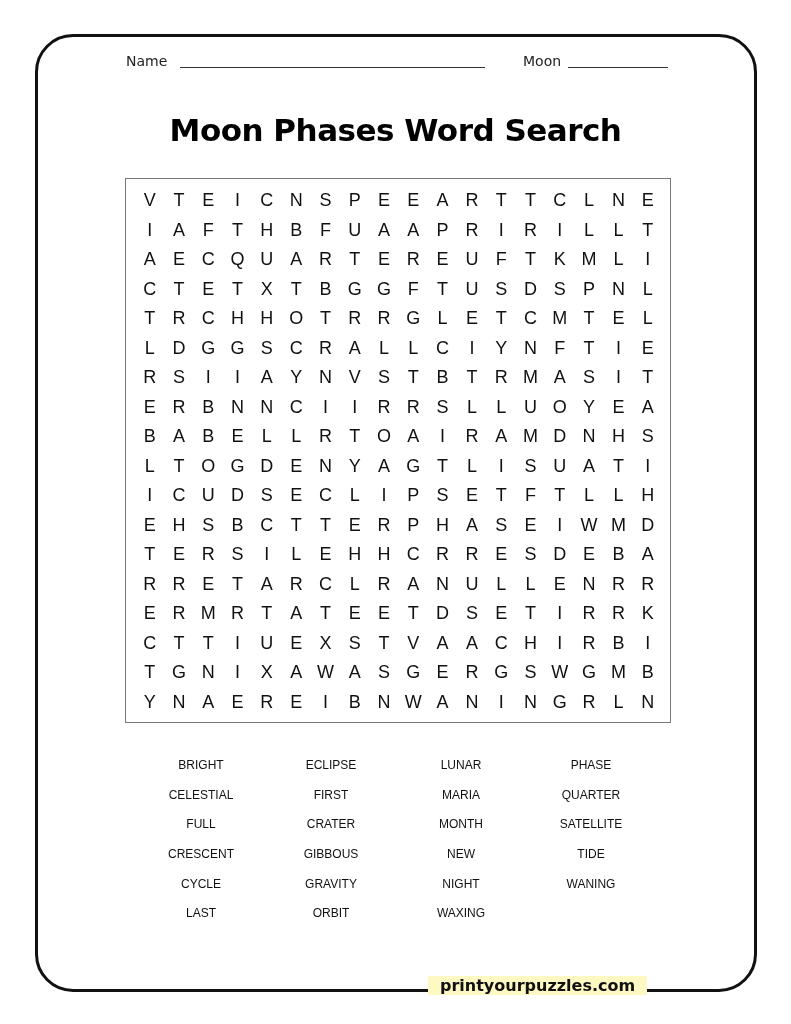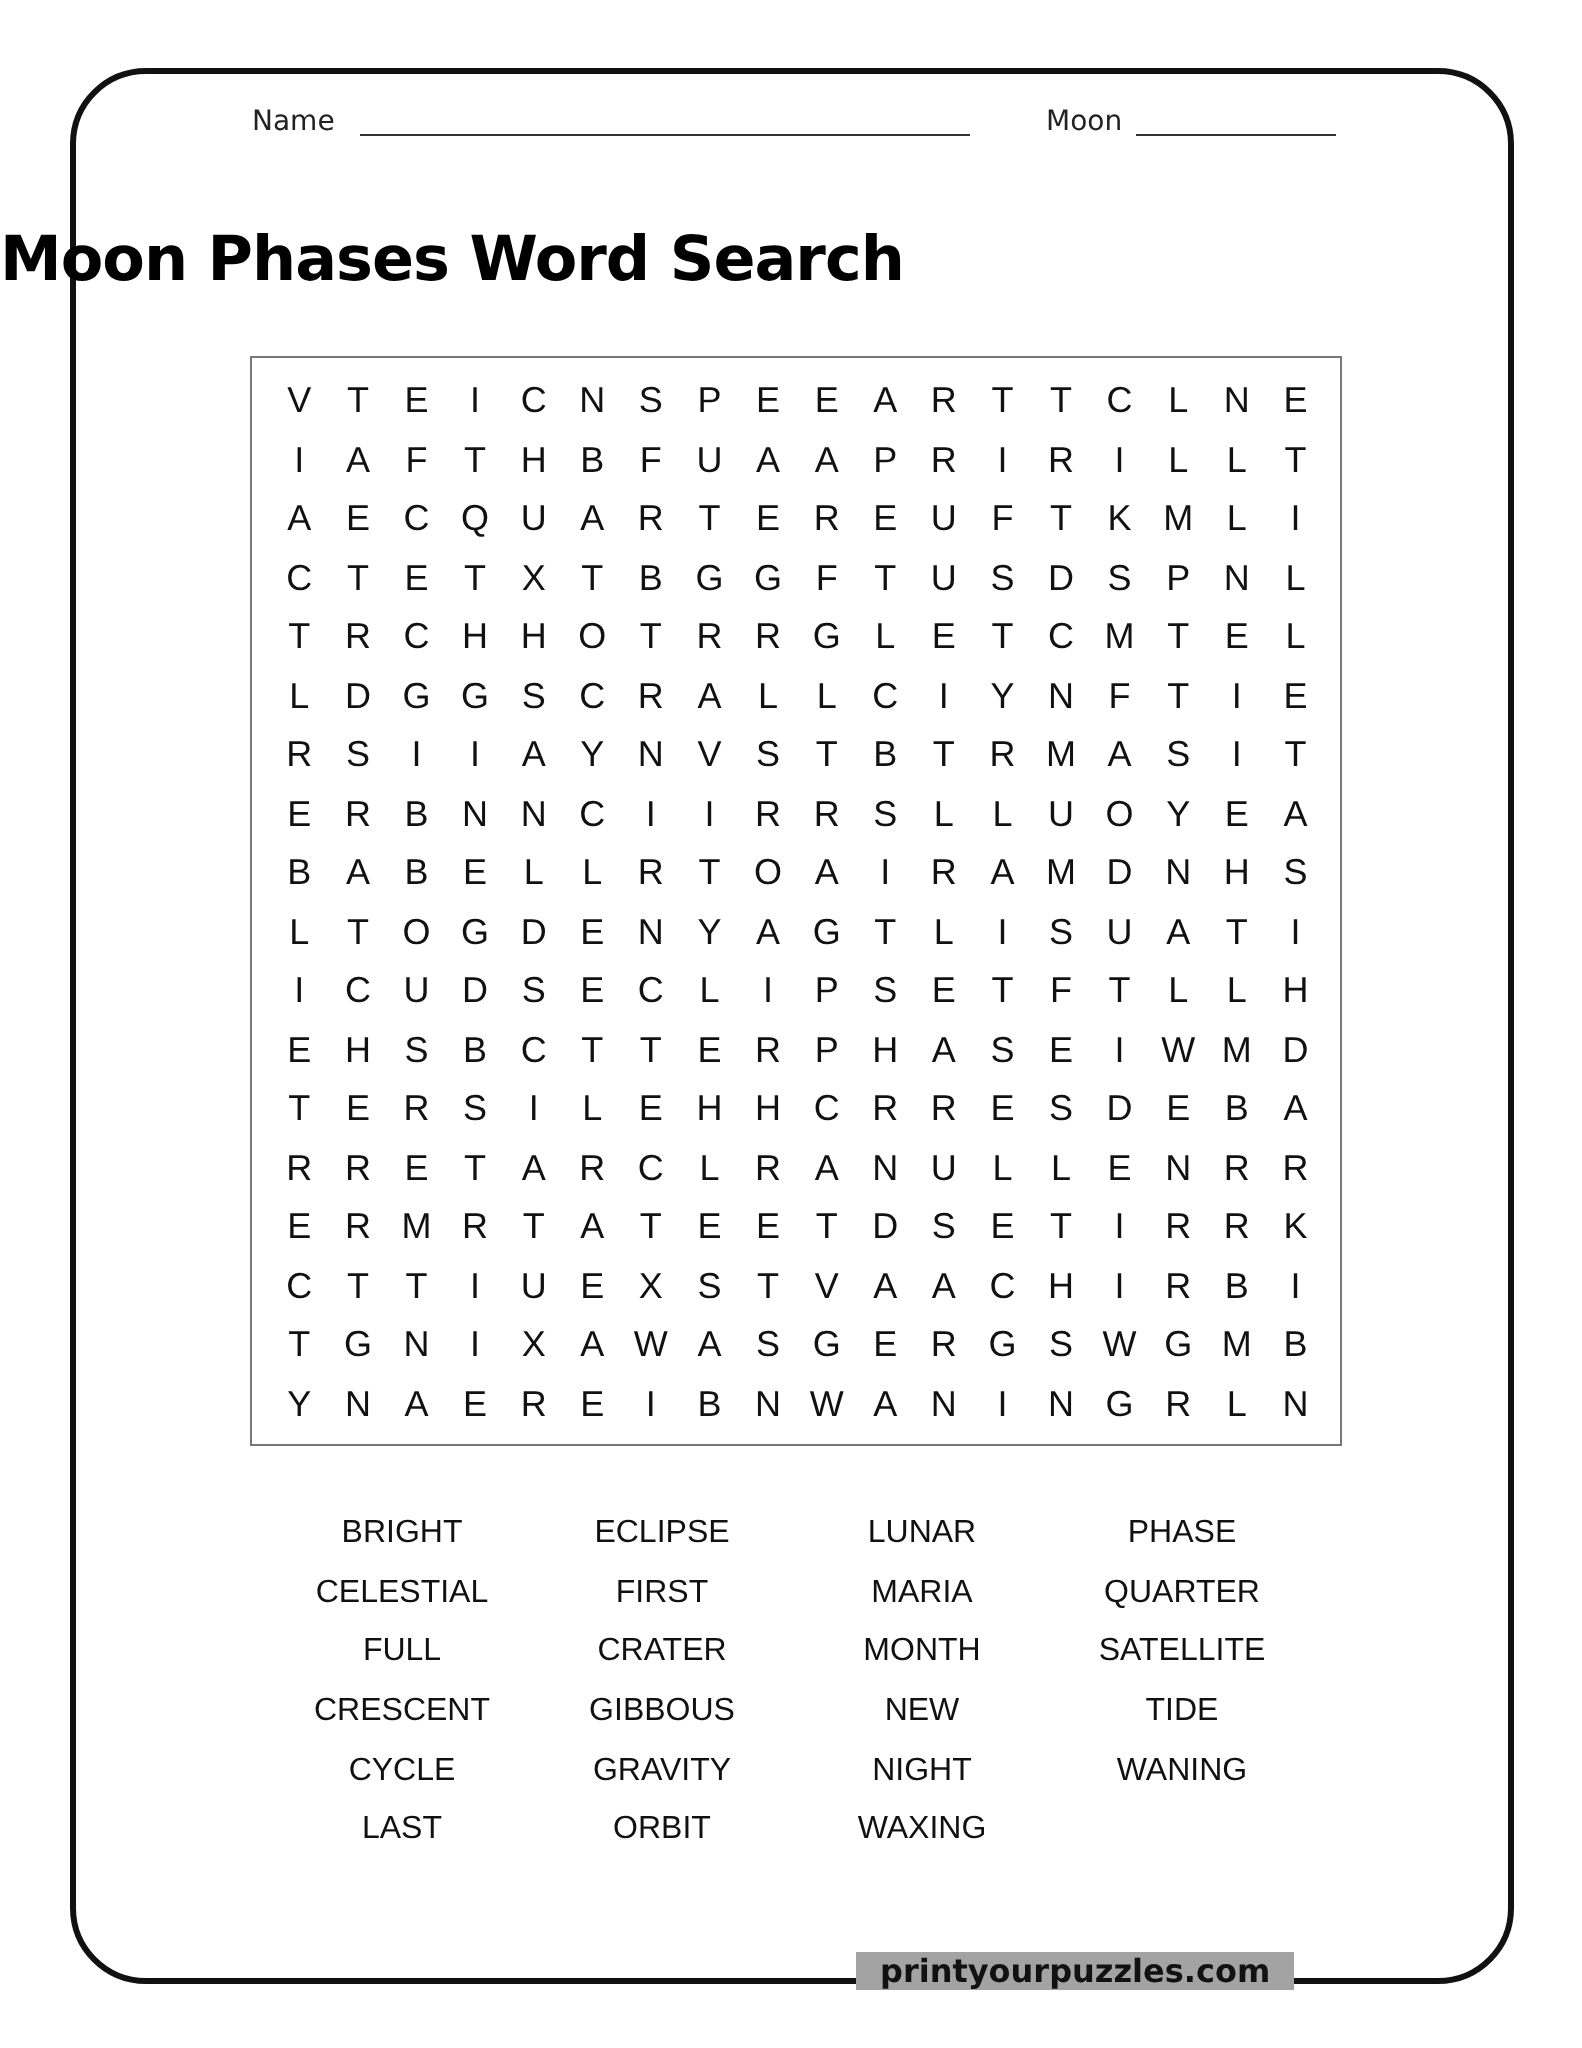--- a/index.html
+++ b/index.html
@@ -11,39 +11,39 @@
     }
     .header-row {
       position: absolute; top: 52px; left: 0; width: 670px; height: 22px;
       font-family: "DejaVu Sans", sans-serif; font-size: 14px; color: #222;
     }
     .name-label { position: absolute; left: 126px; top: 1px; }
     .name-line { position: absolute; left: 180px; top: 15px; width: 305px; border-bottom: 1px solid #333; height: 0; }
     .date-label { position: absolute; left: 523px; top: 1px; }
     .date-line { position: absolute; left: 568px; top: 15px; width: 100px; border-bottom: 1px solid #333; height: 0; }
     .title {
-      position: absolute; top: 112px; left: 0; width: 791px; 
+      position: absolute; top: 112px; left: 0; width: 791px; text-align: center;
       font-family: "DejaVu Sans", sans-serif; font-weight: bold; font-size: 31px; letter-spacing: -0.5px; color: #000;
     }
     .grid-box {
       position: absolute; left: 125px; top: 178px; width: 546px; height: 545px;
       border: 1px solid #777; padding: 7px 9px;
     }
     .grid { display: grid; grid-template-columns: repeat(18, 29.3px); grid-auto-rows: 29.5px; }
     .cell {
       font-family: "Liberation Sans", sans-serif; font-size: 18px; color: #111;
       display: flex; align-items: center; justify-content: center;
     }
     .words {
       position: absolute; left: 136px; top: 758px; width: 520px;
       display: grid; grid-template-columns: repeat(4, 130px); grid-auto-rows: 29.7px;
     }
-    .word { text-align: center; font-family: "Liberation Sans", sans-serif; font-size: 16px; color: #111; }
+    .word { text-align: center; font-family: "Liberation Sans", sans-serif; font-size: 12px; color: #111; }
     .footer {
-      position: absolute; top: 976px; left: 428px; padding: 0 12px; background: #a3a3a3;
+      position: absolute; top: 976px; left: 428px; padding: 0 12px; background: #fef9c3;
       font-family: "DejaVu Sans", sans-serif; font-weight: bold; font-size: 16px; color: #111;
     }
   </style>
 </head>
 <body>
 
 <div class="frame"></div>
 
 <div class="header-row">
   <span class="name-label">Name</span>

